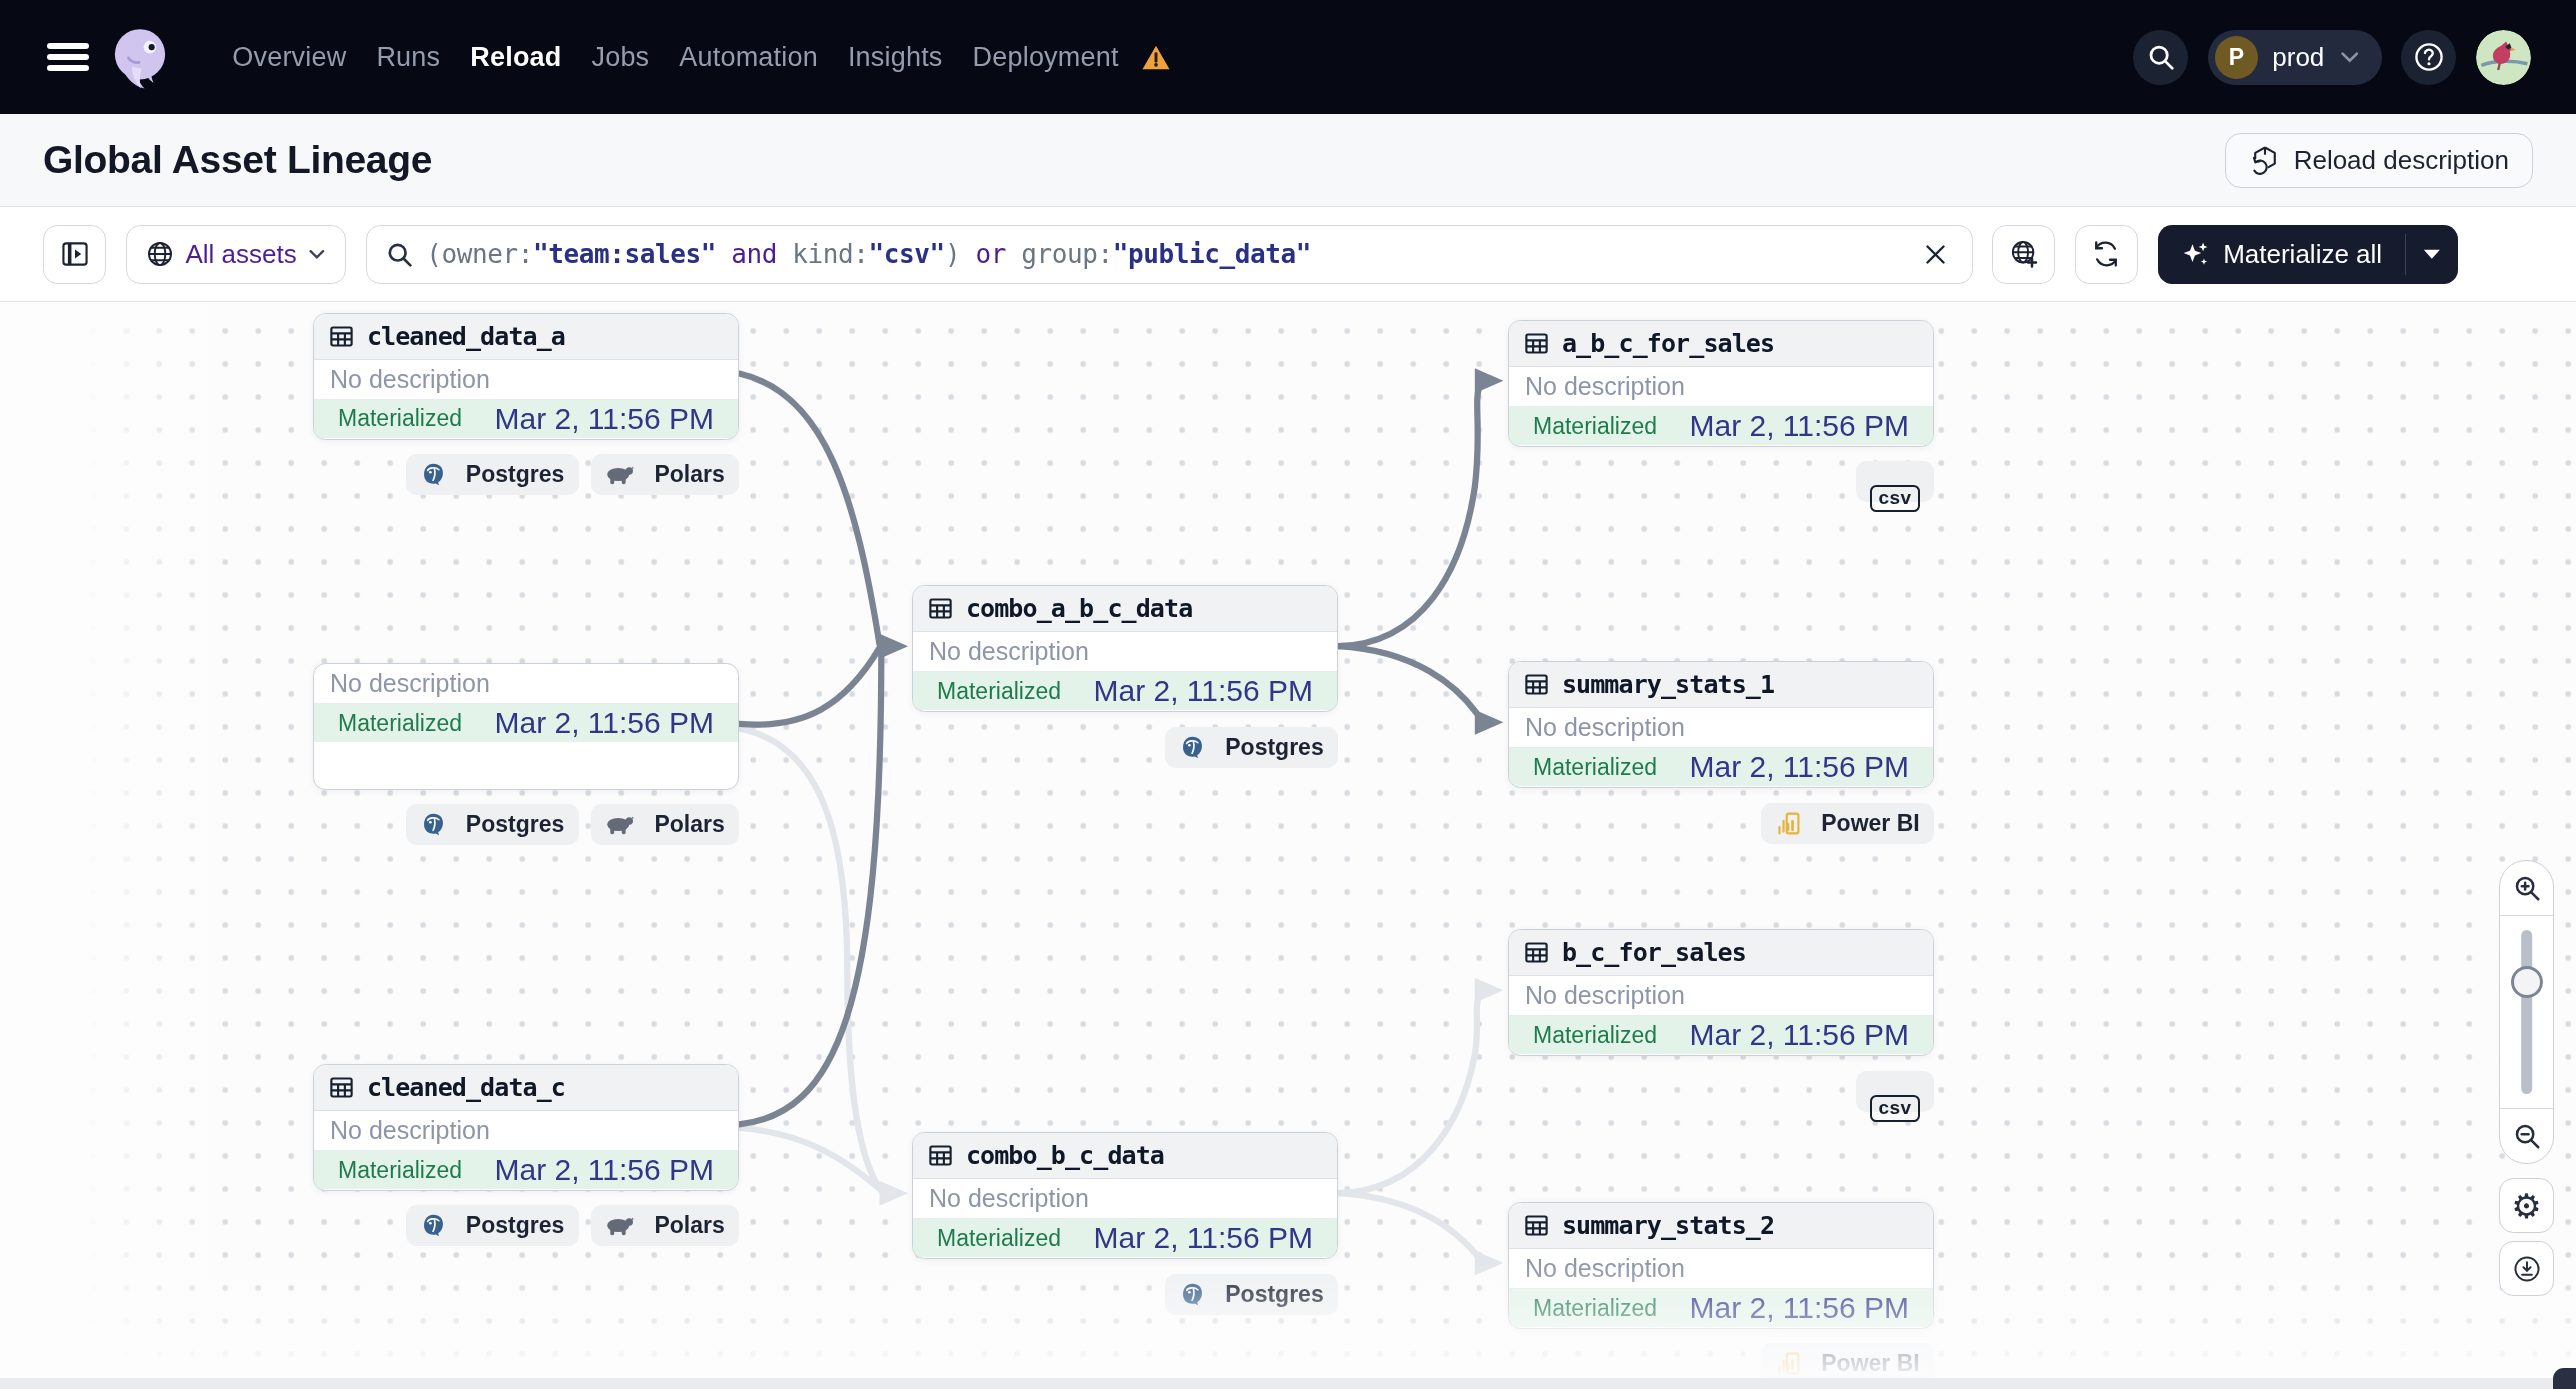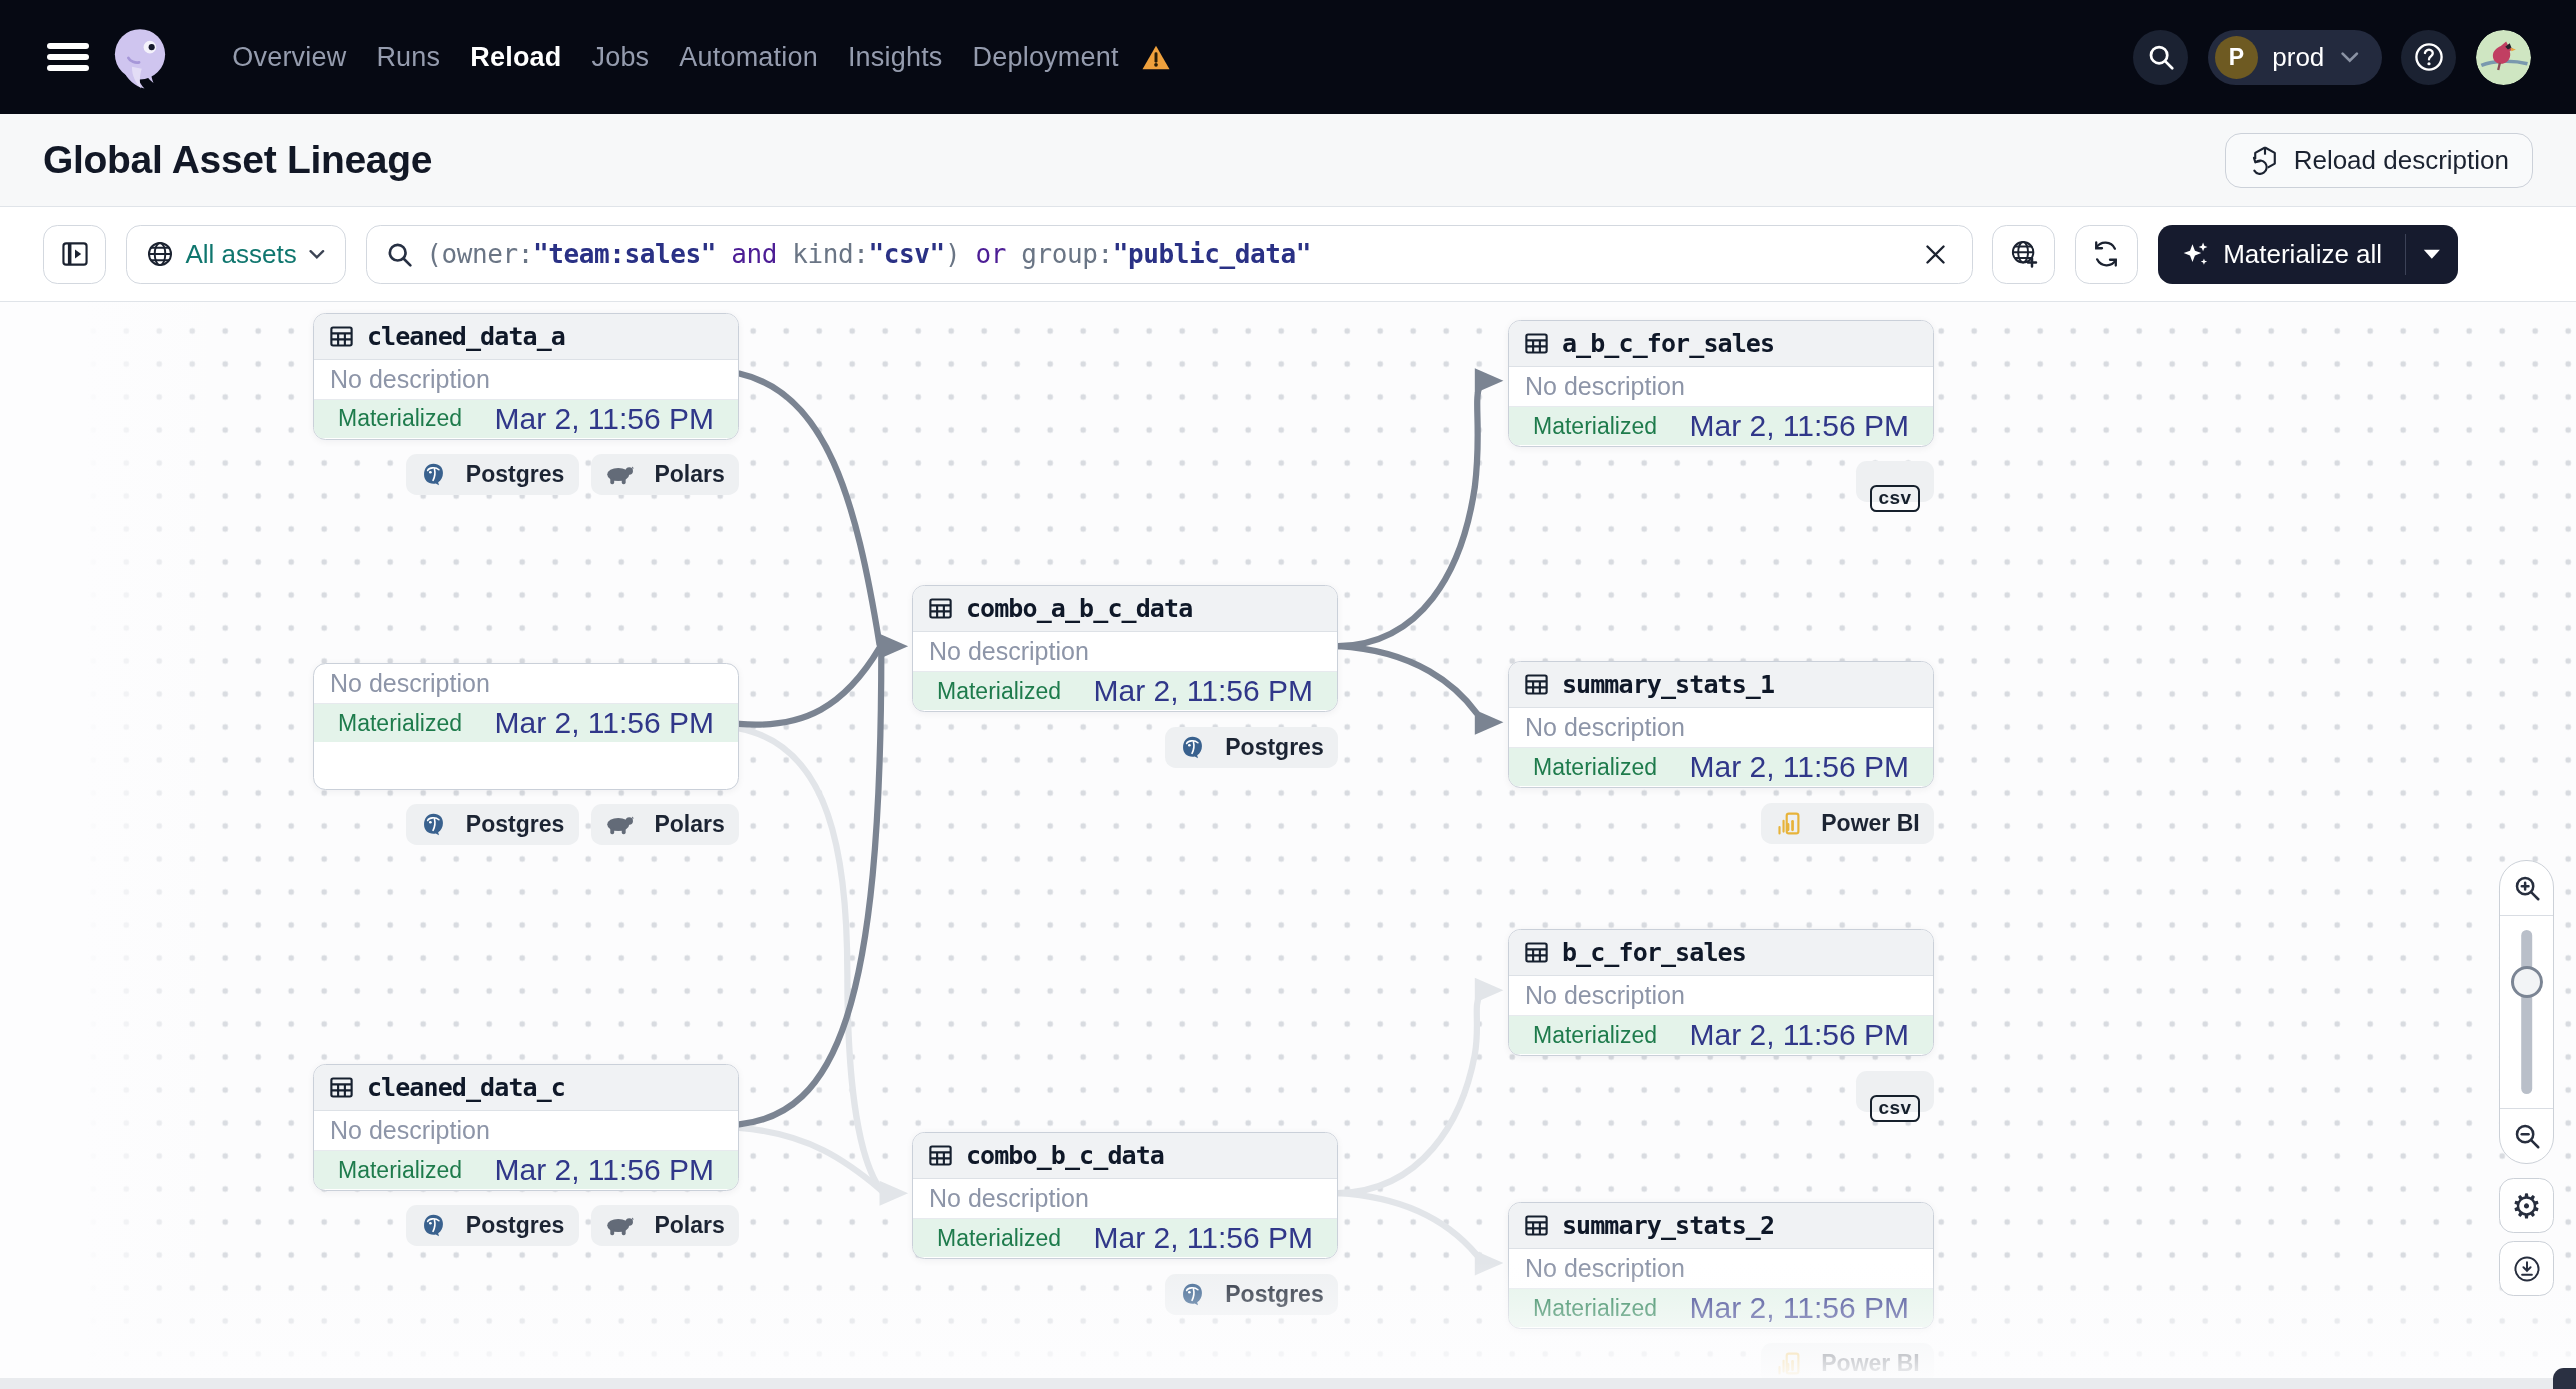--- a/index.html
+++ b/index.html
@@ -37,21 +37,21 @@
     background:#f9fafb; display:flex; align-items:center; gap:12.5px; padding:0 23px;
     font-size:26px; color:#1b2230; cursor:pointer; }
 
   
   .toolbar { position:absolute; left:0; top:207px; width:2576px; height:95px; background:#fff;
     border-bottom:0.9px solid #e0e4e9; display:flex; align-items:center; gap:19.7px;
     padding:0 118px 0 43px; }
   .tb-btn { height:59px; border:0.9px solid #d3d8df; border-radius:14.3px; background:#fff;
     display:flex; align-items:center; justify-content:center; cursor:pointer; flex:0 0 auto; }
   .sq { width:63px; }
-  .scope-btn { padding:0 18px; gap:10.7px; font-size:26px; color:#0f766e; font-weight:500; }
+  .scope-btn { padding:0 18px; gap:10.7px; font-size:26px; color:#4c1d95; font-weight:500; }
   .searchbox { flex:1 1 auto; height:59px; border:0.9px solid #d3d8df; border-radius:14.3px;
     background:#fff; display:flex; align-items:center; padding:0 18px; gap:12.5px; cursor:text; }
   .query { font-size:26px; white-space:pre; letter-spacing:-0.4px; flex:1 1 auto; overflow:hidden; }
   .seg-plain { color:#6a7585; }
   .seg-string { color:#2a3185; font-weight:bold; }
   .seg-keyword { color:#4c1d95;text-align:center; }
   .clear-x { width:36px; height:36px; display:flex; align-items:center; justify-content:center; cursor:pointer; }
   .materialize { height:59px; border-radius:14.3px; background:#161b2e; display:flex;
     align-items:stretch; color:#fff; flex:0 0 auto; cursor:pointer; }
   .mat-main { display:flex; align-items:center; gap:12.5px; padding:0 23px; font-size:26px; }

